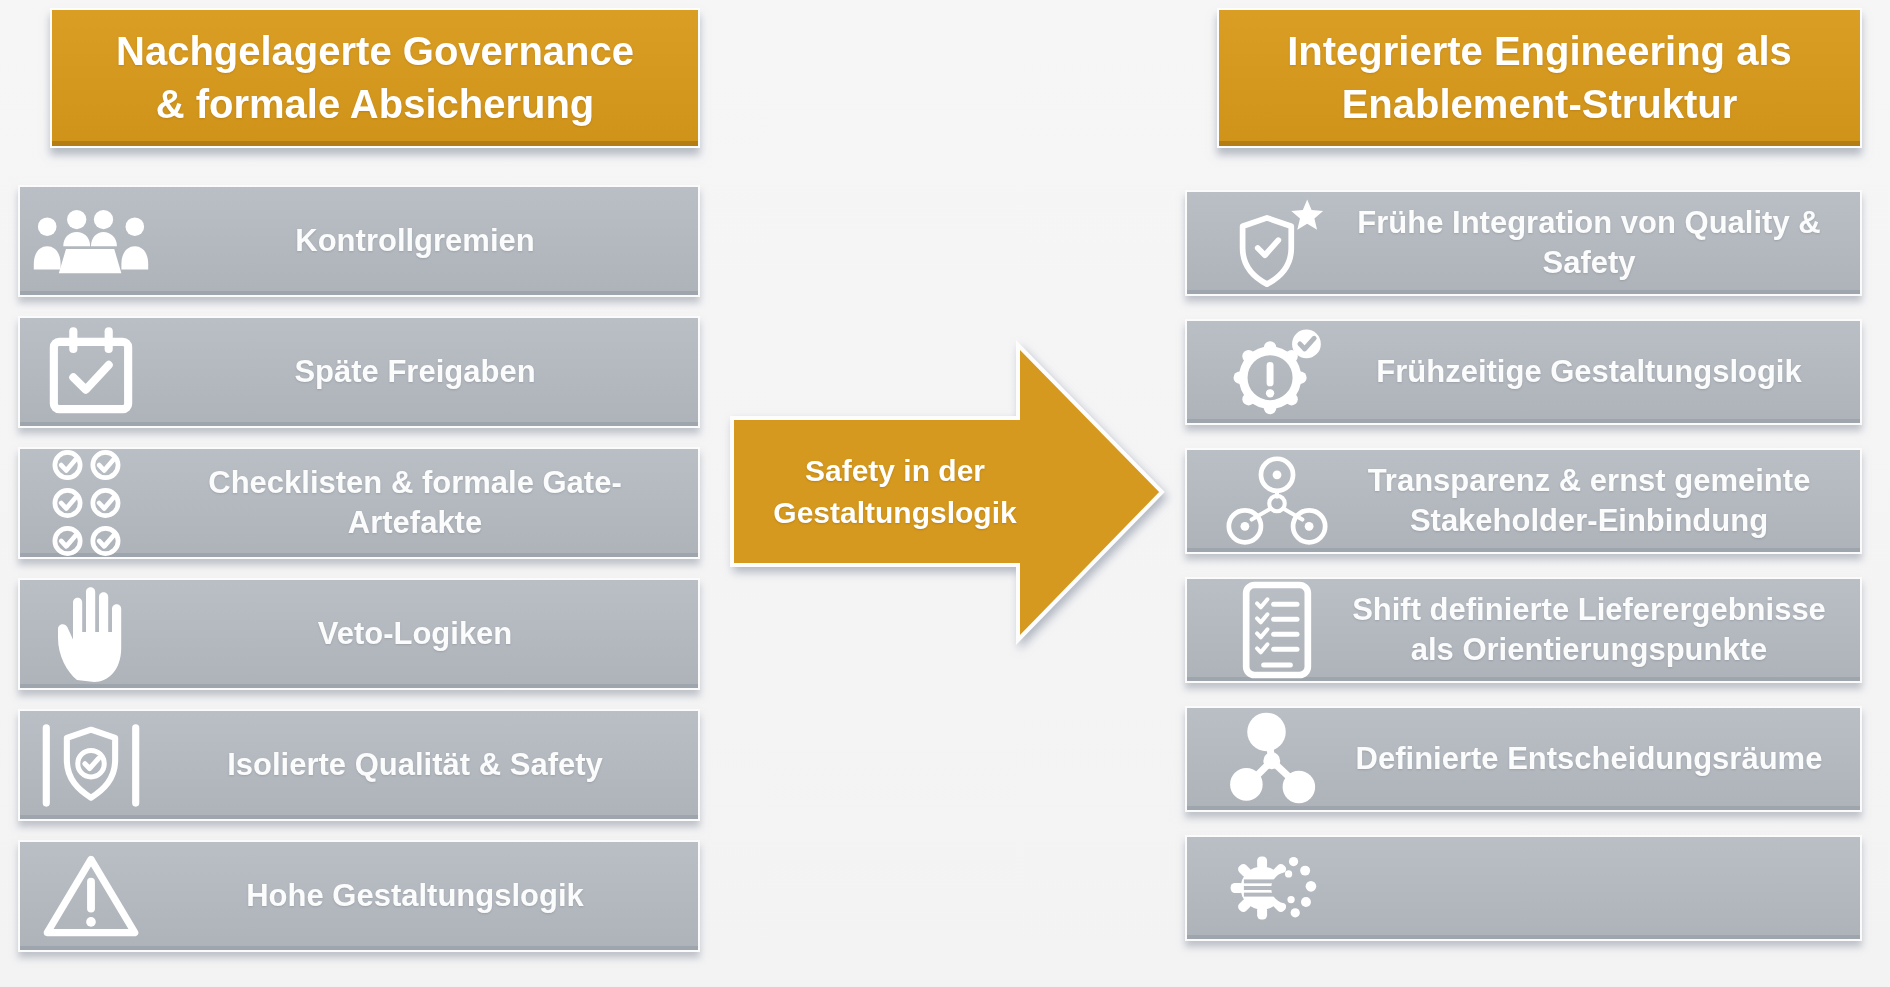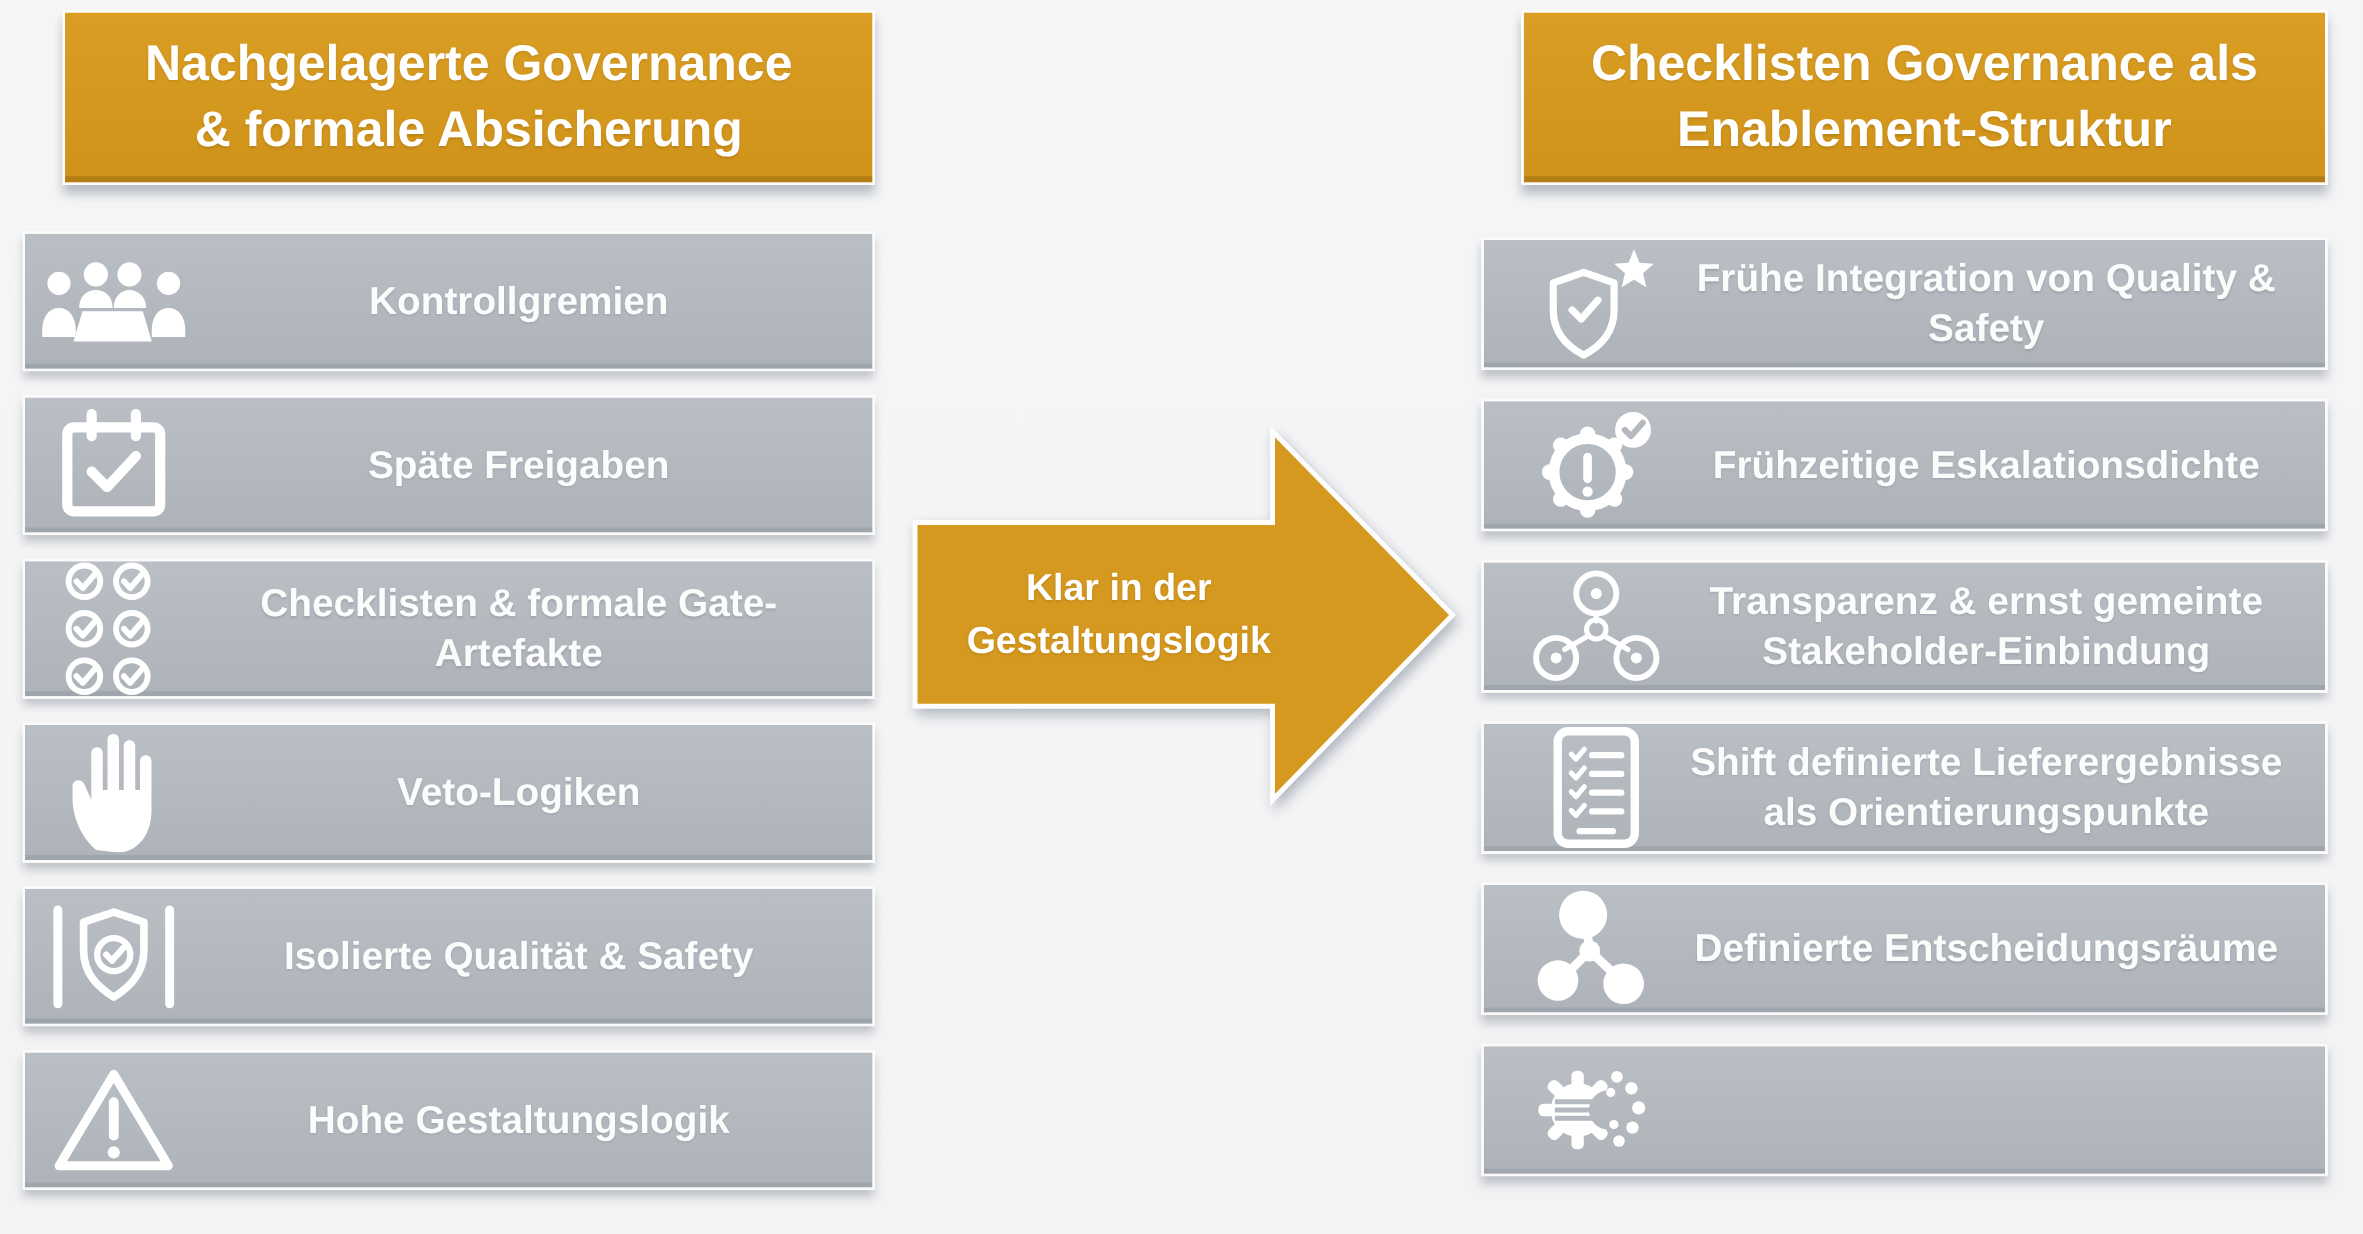--- a/index.html
+++ b/index.html
@@ -140,28 +140,28 @@
       </span>
       <span class="row-label">Hohe Gestaltungslogik</span>
     </div>
   </div>
 
   <div class="arrow-wrap">
     <svg width="448" height="308" viewBox="0 0 448 308">
       <polygon points="4,78 290,78 290,5 434,152 290,300 290,225 4,225" fill="#d5991f" stroke="#fdfdfd" stroke-width="4" stroke-linejoin="miter"></polygon>
     </svg>
     <div class="arrow-label">
-      <span>Klar in der</span>
+      <span>Safety in der</span>
       <span>Gestaltungslogik</span>
     </div>
   </div>
 
   <div class="col col-right">
     <div class="hdr">
-      <span>Checklisten Governance als</span>
+      <span>Integrierte Engineering als</span>
       <span>Enablement-Struktur</span>
     </div>
 
     <div class="row">
       <span class="icon-slot">
         <svg width="104" height="94" viewBox="0 0 62 56">
           <path class="s" d="M25 13 l14.5 5 v13 c0 11 -6.8 17.5 -14.5 21.5 c-7.7 -4 -14.5 -10.5 -14.5 -21.5 v-13 z" stroke-width="3.4"></path>
           <path class="s" d="M19.5 31 l4.3 4.3 l8 -9" stroke-width="3.4"></path>
           <polygon class="f" points="49,2 51.6,8.4 58.5,8.9 53.3,13.4 54.9,20.1 49,16.5 43.1,20.1 44.7,13.4 39.5,8.9 46.4,8.4"></polygon>
         </svg>
@@ -182,21 +182,21 @@
             <circle cx="26" cy="13.5" r="3.6"></circle>
               <circle cx="38.4" cy="18.6" r="3.6"></circle>
           </g>
           <circle class="s" cx="26" cy="31" r="15.5" stroke-width="5"></circle>
           <line class="s" x1="26" y1="24" x2="26" y2="34" stroke-width="4"></line>
           <circle class="f" cx="26" cy="40" r="2.4"></circle>
           <circle class="f" cx="47" cy="11.5" r="8.3"></circle>
           <path d="M43.2 11.5 l2.8 2.9 l5.5 -6.2" fill="none" stroke="#b4b9c0" stroke-width="2.8" stroke-linecap="round" stroke-linejoin="round"></path>
         </svg>
       </span>
-      <span class="row-label">Frühzeitige Eskalationsdichte</span>
+      <span class="row-label">Frühzeitige Gestaltungslogik</span>
     </div>
 
     <div class="row">
       <span class="icon-slot">
         <svg width="106" height="98" viewBox="0 0 62 58">
           <line class="s" x1="31" y1="23.5" x2="31" y2="26.5" stroke-width="2.4"></line>
           <line class="s" x1="16" y1="40" x2="27.3" y2="33.5" stroke-width="2.4"></line>
           <line class="s" x1="46" y1="40" x2="34.7" y2="33.5" stroke-width="2.4"></line>
           <circle class="s" cx="31" cy="30.5" r="4.6" stroke-width="2.4"></circle>
           <circle class="s" cx="31" cy="13.5" r="9.5" stroke-width="2.8"></circle>

